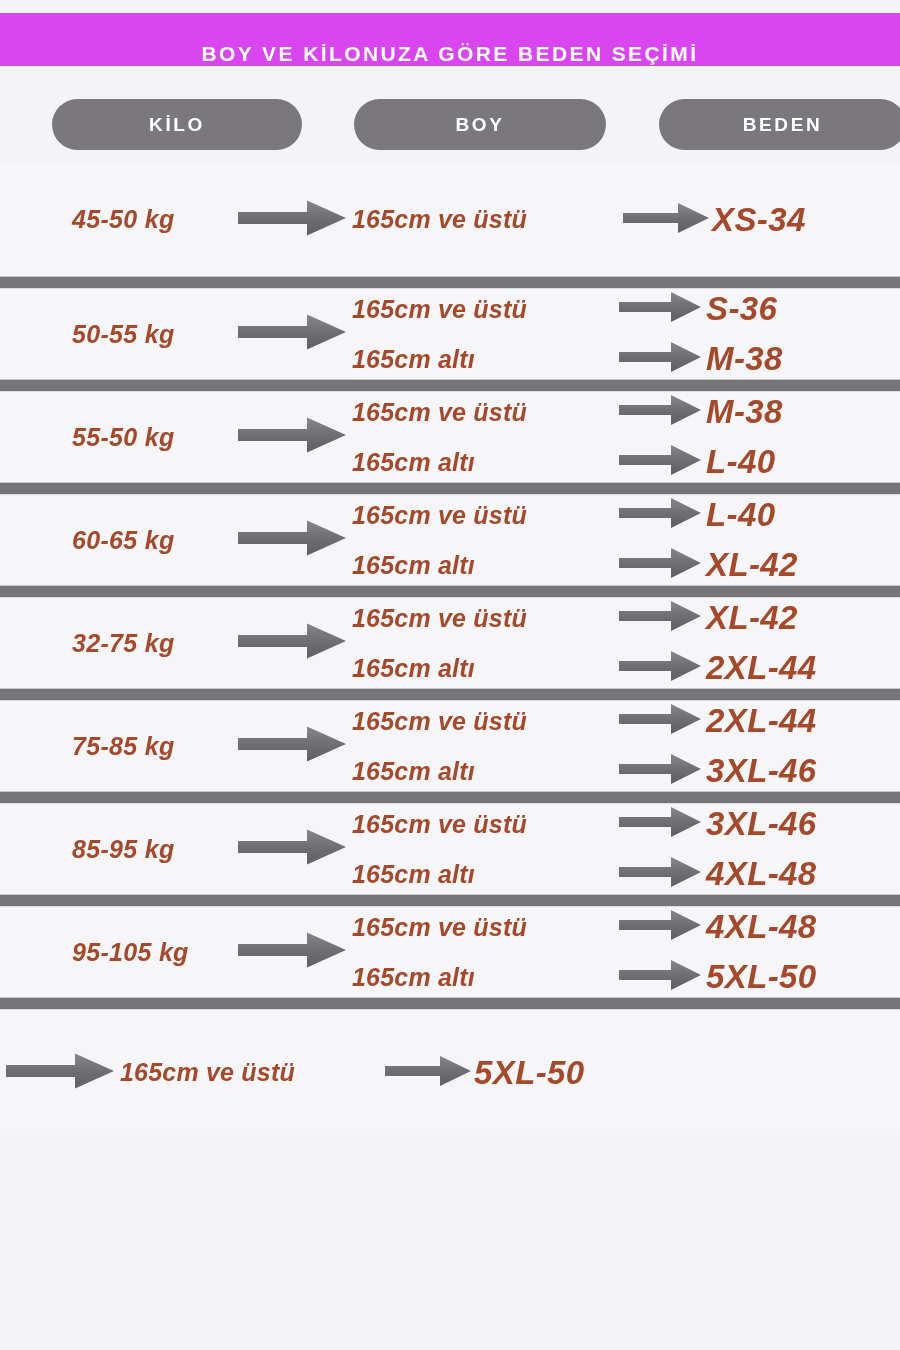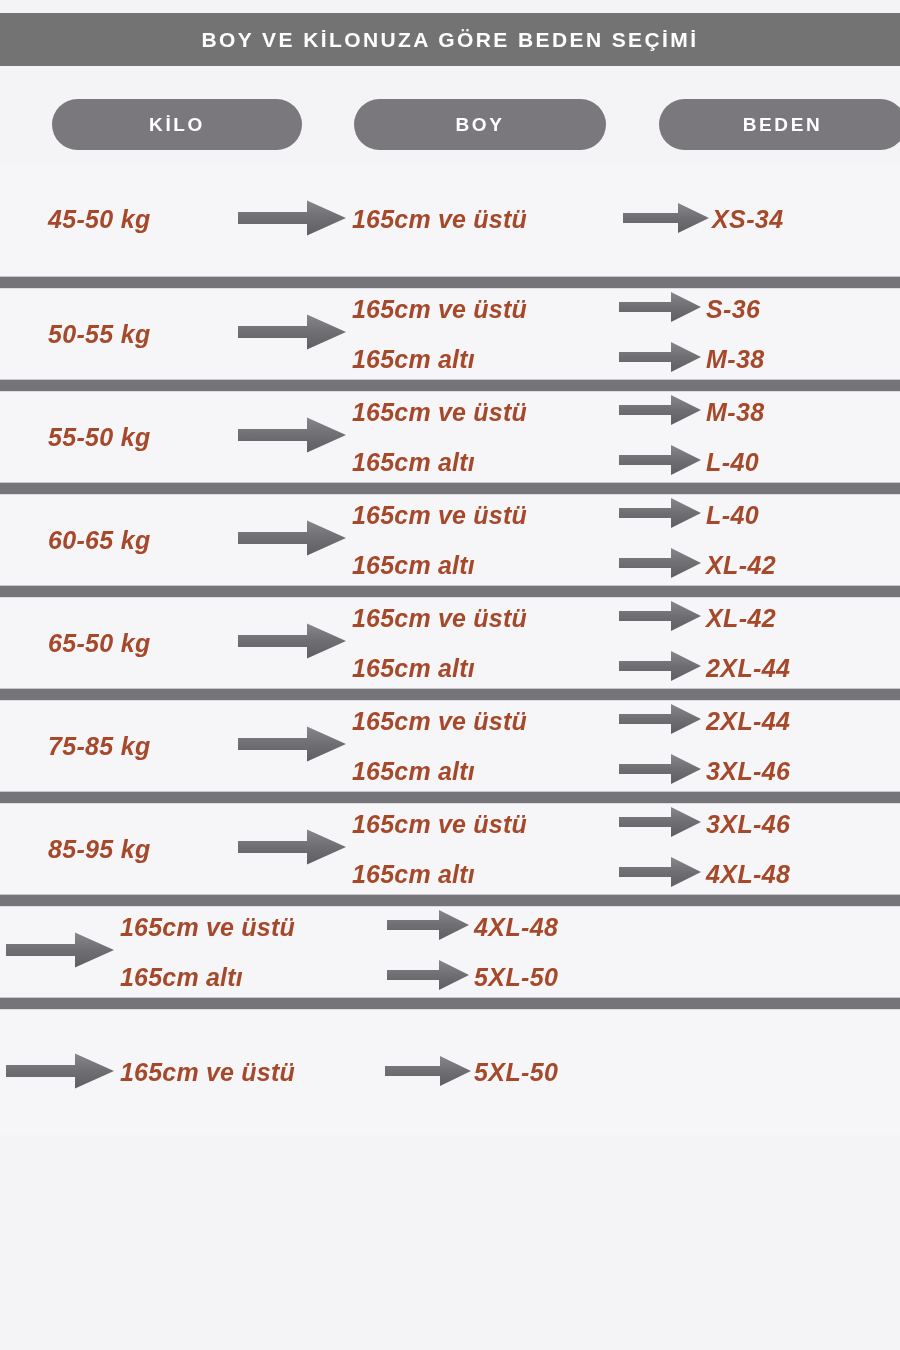--- a/index.html
+++ b/index.html
@@ -19,23 +19,23 @@
     background: #f4f3f5;
   }
 
   
   .title-bar {
     position: absolute;
     left: 0;
     top: 13px;
     width: 900px;
     height: 53px;
-    background: #737373;
+    background: #d946ef;
     display: flex;
-    align-items: center;
+    align-items: flex-end;
     justify-content: center;
   }
   .title-text {
     color: #ffffff;
     font-size: 21px;
     font-weight: bold;
     letter-spacing: 2.4px;
     white-space: nowrap;
   }
 
@@ -87,21 +87,21 @@
     width: 900px;
     height: 13px;
     background: #757478;
     border-top: 1px solid #c9c7cb;
     border-bottom: 1px solid #dedce0;
   }
 
   
   .cell-kilo {
     width: 232px;
-    padding-left: 48px;
+    padding-left: 72px;
     flex-shrink: 0;
   }
   .kilo-text {
     color: #a5492a;
     font-size: 25px;
     font-weight: bold;
     font-style: italic;
     white-space: nowrap;
     letter-spacing: 0.3px;
   }
@@ -139,21 +139,21 @@
   .cell-arrow-sub {
     width: 92px;
     flex-shrink: 0;
     display: flex;
     align-items: center;
     justify-content: center;
   }
 
   .beden-text {
     color: #a5492a;
-    font-size: 25px;
+    font-size: 33px;
     font-weight: bold;
     font-style: italic;
     white-space: nowrap;
     letter-spacing: 0.4px;
   }
 
   
   .arrow { display: block; }
 </style>
 </head>
@@ -356,21 +356,21 @@
                   </defs>
                   <polygon points="0,12 52,12 52,2.04 82,17 52,31.959999999999997 52,22 0,22" fill="url(#agright-arrow-icon-sub-3-1)"></polygon>
                 </svg></span>
             </span>
             <span class="beden-text">XL-42</span>
           </div>
         </div>
       </div>
       <div class="separator"></div>
       <div class="row row-double">
-        <div class="cell-kilo"><span class="kilo-text">65-50 kg</span></div>
+        <div class="cell-kilo"><span class="kilo-text">32-75 kg</span></div>
         <div class="cell-arrow-main">
           <span class="arrow"><svg width="108" height="40" viewBox="0 0 108 40">
               <defs>
                 <linearGradient id="agright-arrow-icon-main-4" x1="0" y1="0" x2="0" y2="1">
                   <stop offset="0" stop-color="#88868b"></stop>
                   <stop offset="0.5" stop-color="#6f6e73"></stop>
                   <stop offset="1" stop-color="#5f5e63"></stop>
                 </linearGradient>
               </defs>
               <polygon points="0,14 69,14 69,2.4 108,20 69,37.599999999999994 69,26 0,26" fill="url(#agright-arrow-icon-main-4)"></polygon>
@@ -506,20 +506,21 @@
                   </defs>
                   <polygon points="0,12 52,12 52,2.04 82,17 52,31.959999999999997 52,22 0,22" fill="url(#agright-arrow-icon-sub-6-1)"></polygon>
                 </svg></span>
             </span>
             <span class="beden-text">4XL-48</span>
           </div>
         </div>
       </div>
       <div class="separator"></div>
       <div class="row row-double">
+        <div class="cell-kilo"><span class="kilo-text">95-105 kg</span></div>
         <div class="cell-arrow-main">
           <span class="arrow"><svg width="108" height="40" viewBox="0 0 108 40">
               <defs>
                 <linearGradient id="agright-arrow-icon-main-7" x1="0" y1="0" x2="0" y2="1">
                   <stop offset="0" stop-color="#88868b"></stop>
                   <stop offset="0.5" stop-color="#6f6e73"></stop>
                   <stop offset="1" stop-color="#5f5e63"></stop>
                 </linearGradient>
               </defs>
               <polygon points="0,14 69,14 69,2.4 108,20 69,37.599999999999994 69,26 0,26" fill="url(#agright-arrow-icon-main-7)"></polygon>

